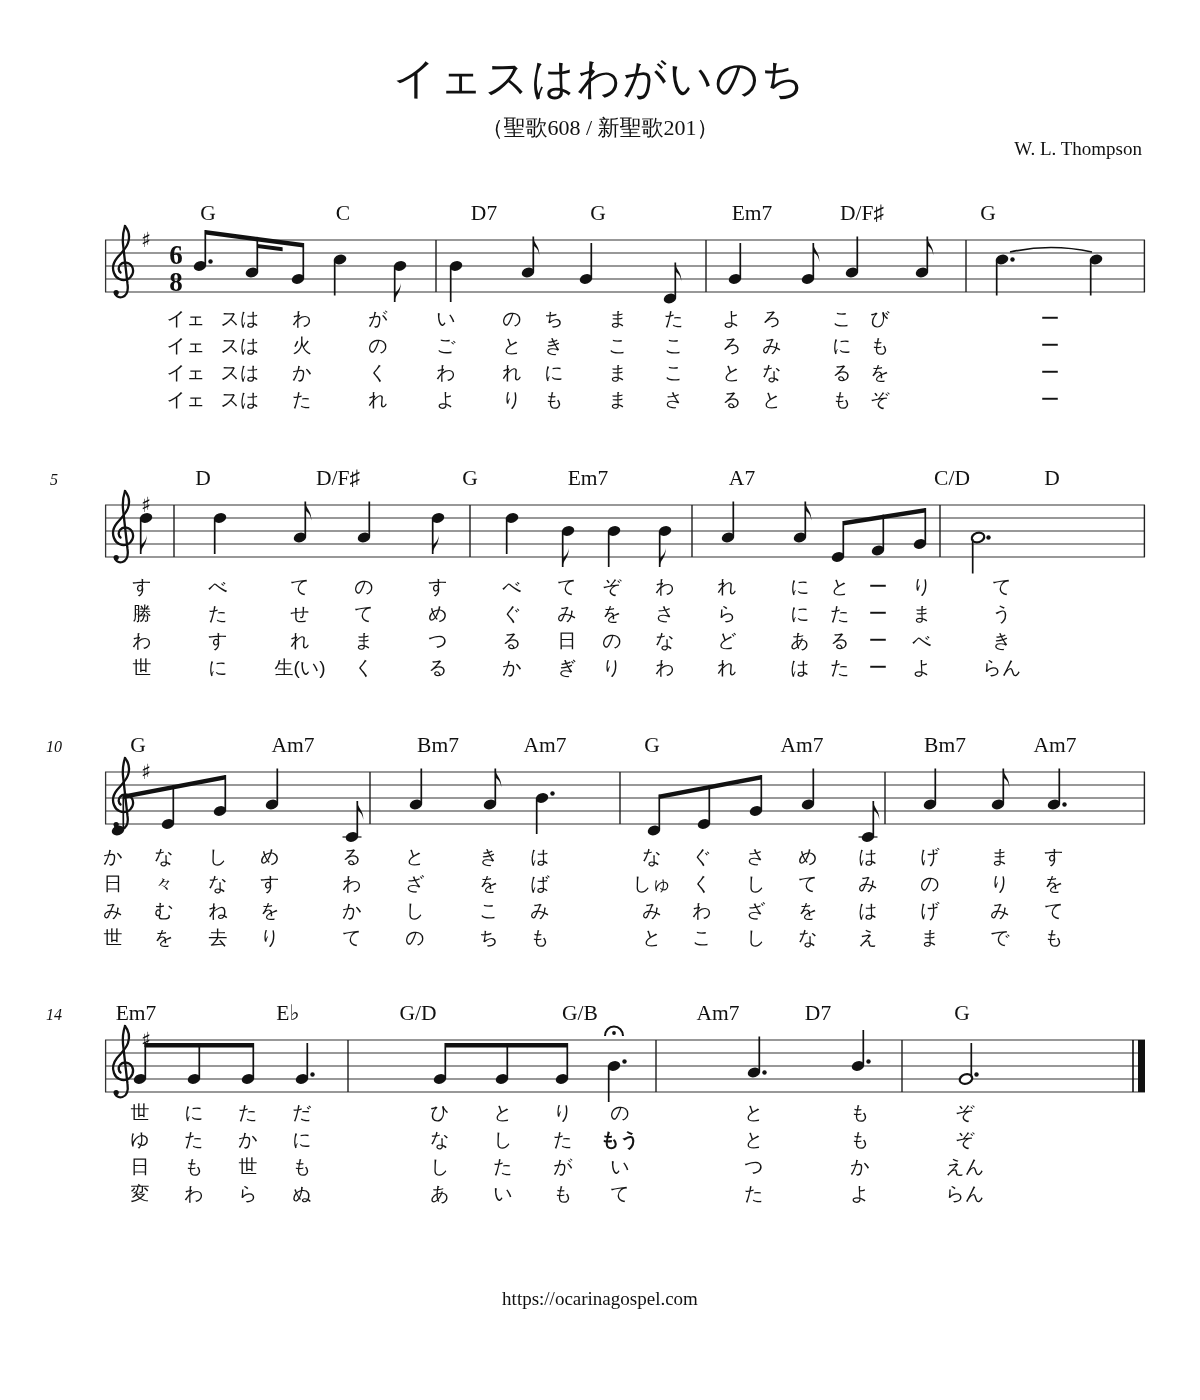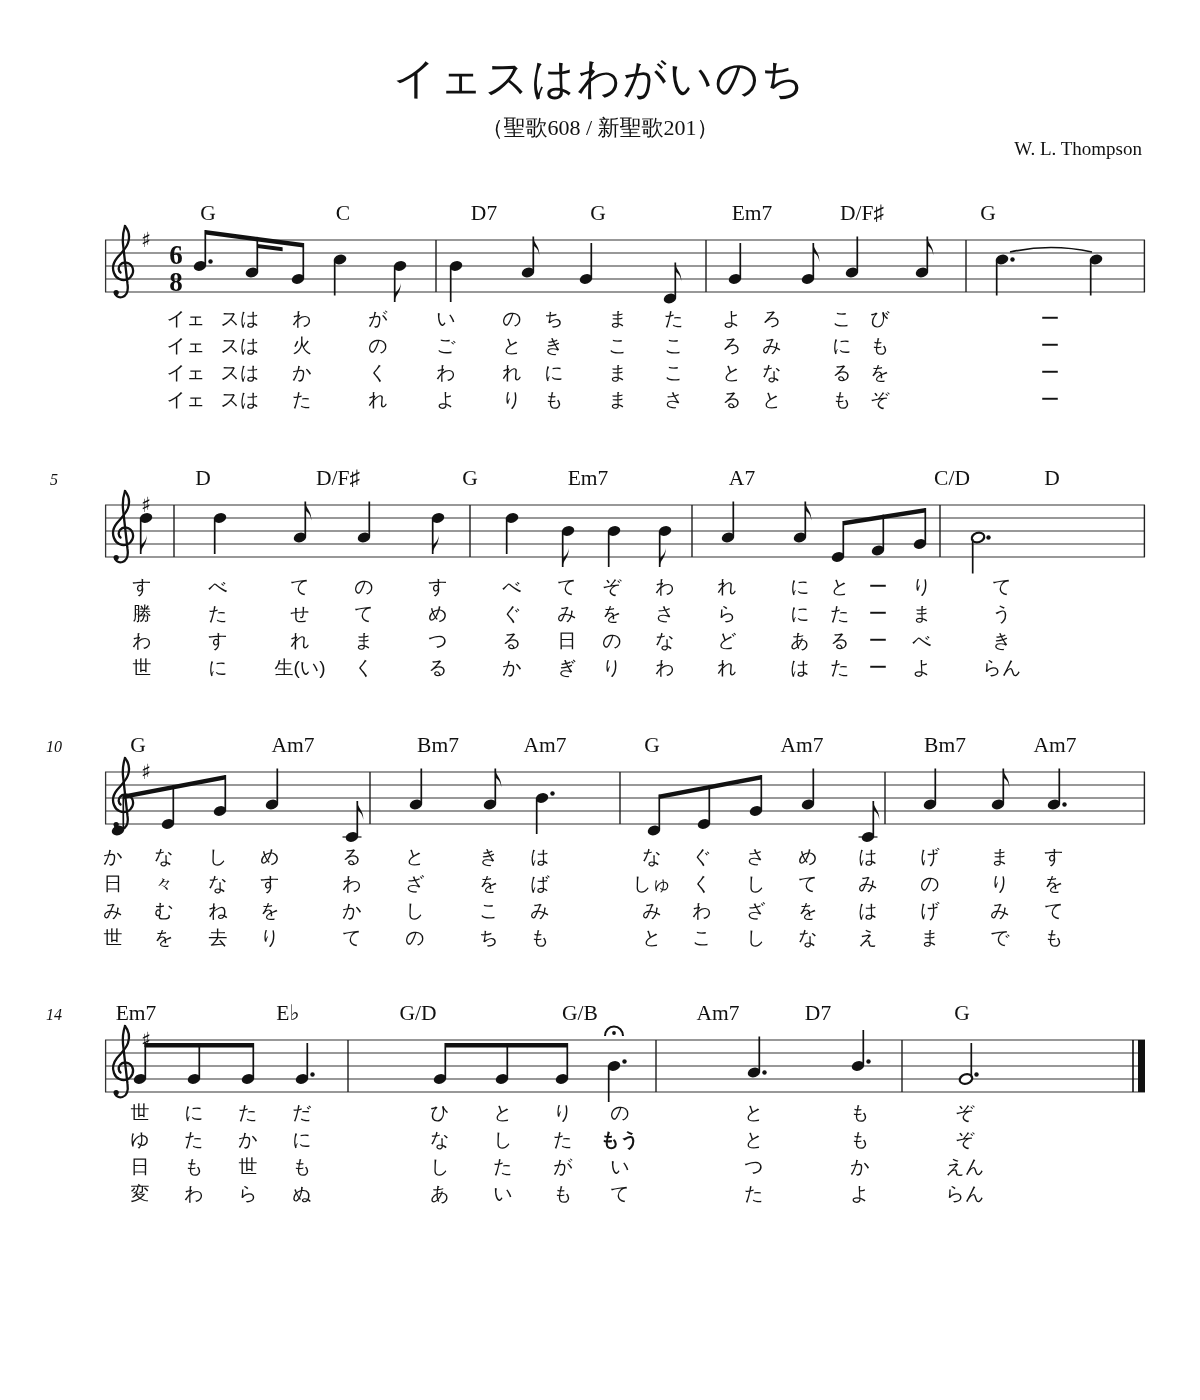--- a/index.html
+++ b/index.html
@@ -618,13 +618,14 @@
     <span class="lyr" style="left: 440px; top: 1181px;">あ</span>
     <span class="lyr" style="left: 503px; top: 1181px;">い</span>
     <span class="lyr" style="left: 563px; top: 1181px;">も</span>
     <span class="lyr" style="left: 620px; top: 1181px;">て</span>
     <span class="lyr" style="left: 754px; top: 1181px;">た</span>
     <span class="lyr" style="left: 860px; top: 1181px;">よ</span>
     <span class="lyr" style="left: 965px; top: 1181px;">らん</span>
   </div>
 
 <div id="footer" class="abs">
+  <div>https://ocarinagospel.com</div>
 </div>
 
 </body></html>

